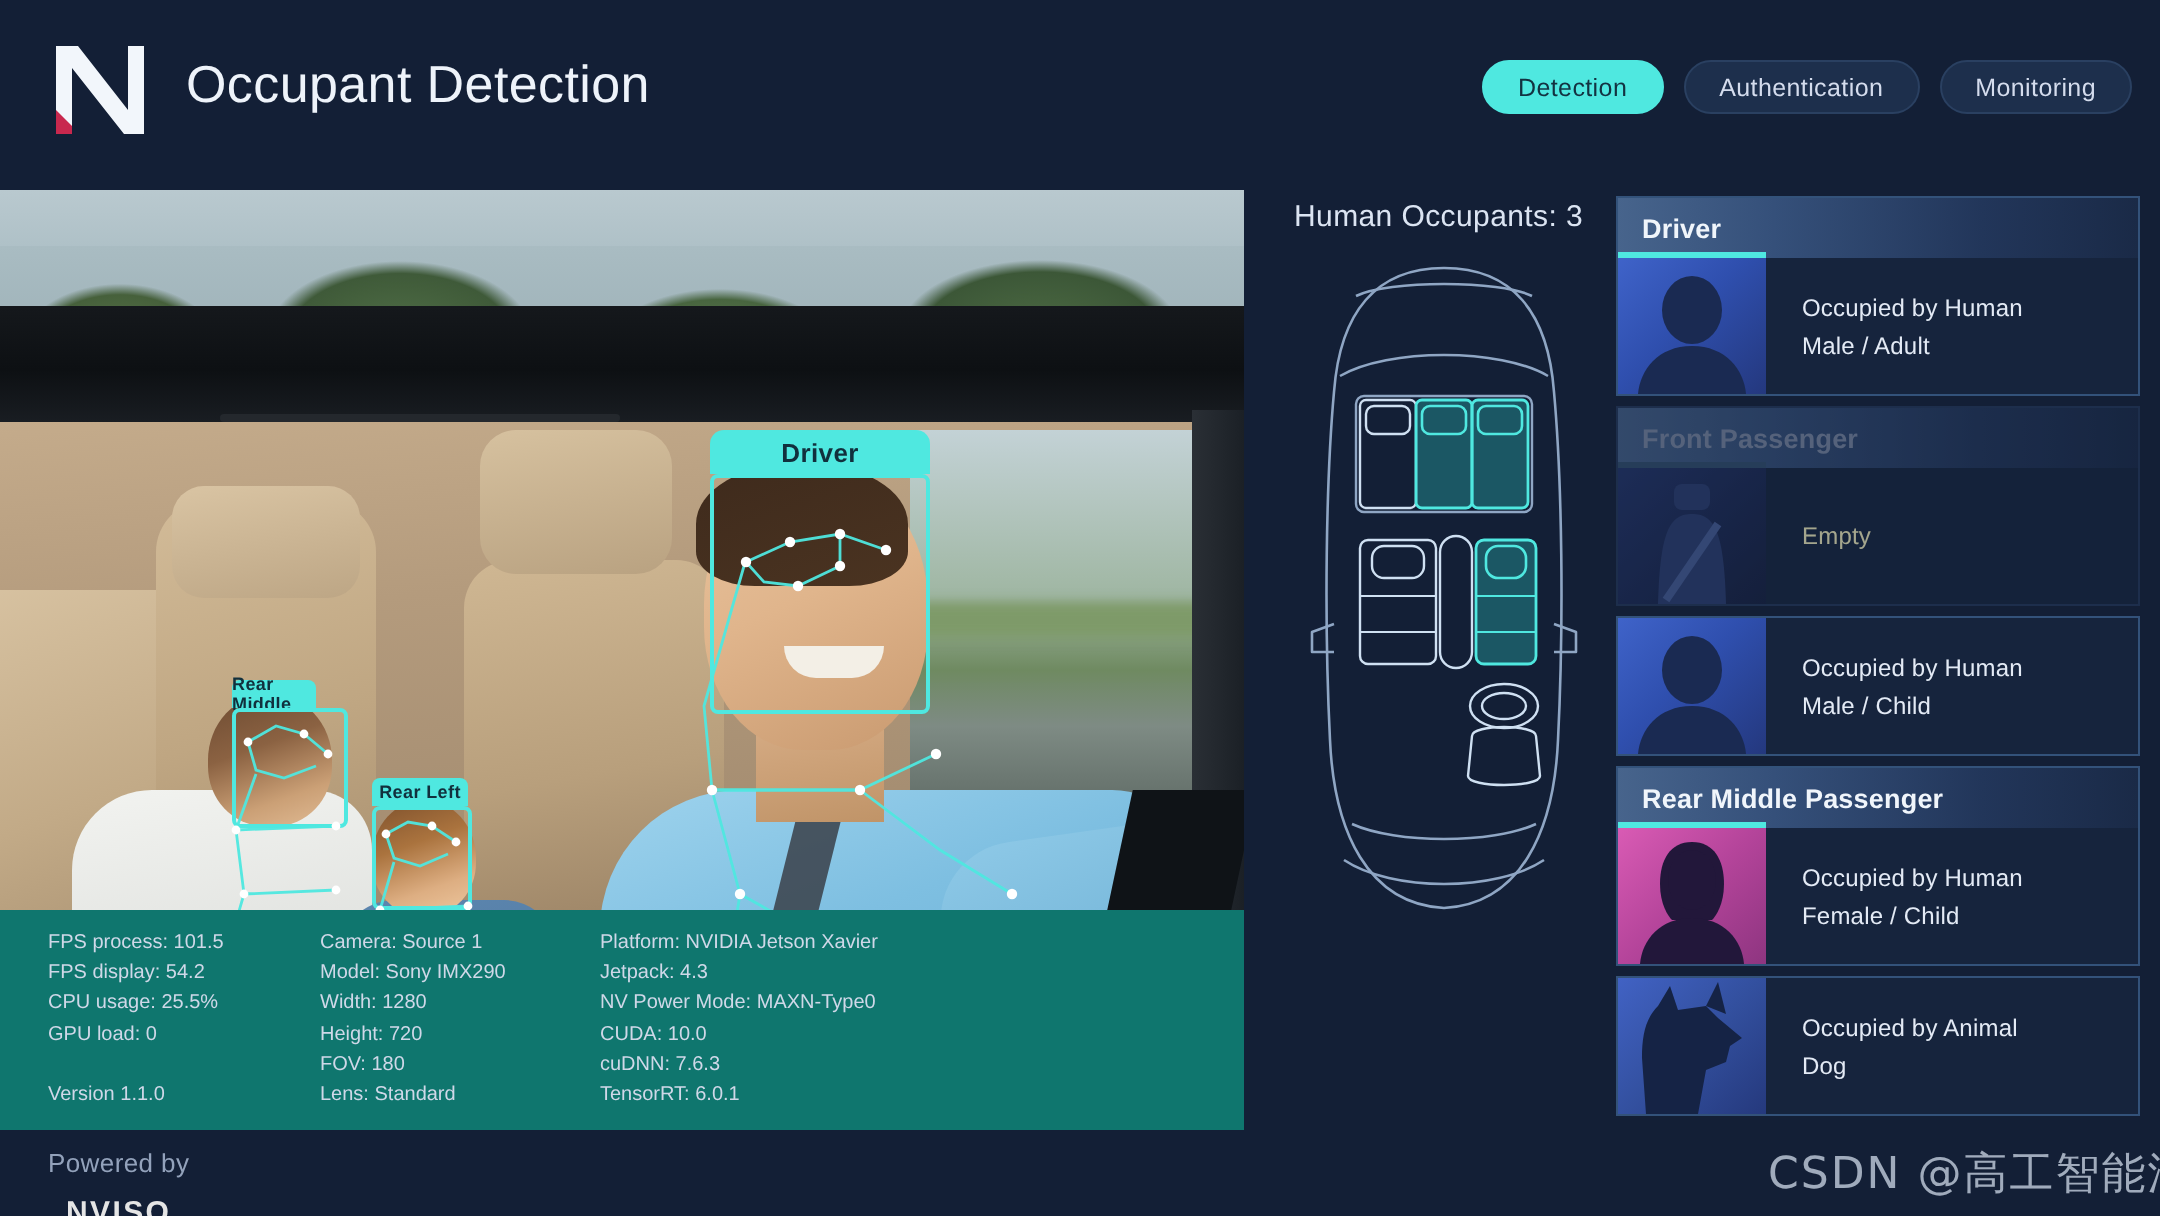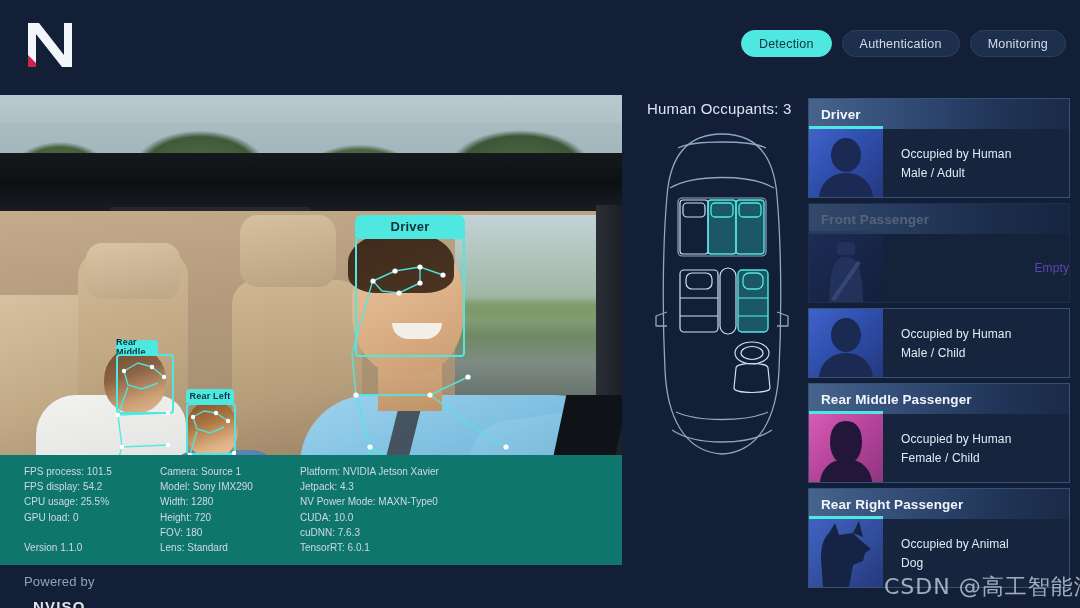--- a/index.html
+++ b/index.html
@@ -245,21 +245,21 @@
   .avatar.animal { background:linear-gradient(135deg,#41
 62c4 0%,#33509f 50%,#25397d 100%); }
   .avatar.animal { background:linear-gradient(135deg,#4162c4 0%,#33509f 50%,#25397d 100%); }
   .avatar.empty  { background:linear-gradient(135deg,#23356b 0%,#1c2a55 50%,#16203f 100%); }
   .avatar svg { position:absolute; left:0; bottom:0; width:100%; height:100%; }
   .card-text {
     flex:1; display:flex; flex-direction:column; justify-content:center;
     padding-left:18px; gap:5px;
   }
   .card-line { font-size:12px; color:#e3eaf5; letter-spacing:.1px; }
-  .occ-card.dim .card-line { color:#8b5cf6;text-align:right; }
+  .occ-card.dim .card-line { color:#fef9c3; }
 
   
   #watermark {
     position:absolute; left:884px; top:572px;
     font-size:22px; color:rgba(215,226,240,.72);
     letter-spacing:1px; white-space:nowrap;
     font-family:"DejaVu Sans", sans-serif;
   }
 </style>
 </head>
@@ -267,20 +267,21 @@
 
 <div id="header">
 
   <div id="logo-mark">
     <svg viewBox="0 0 56 54" width="56" height="54">
       <path d="M6 50 V6 H17 L42 38 V6 H50 V50 H40 L14 17 V50 Z" fill="#f2f6fb"></path>
       <path d="M6 50 V38 L14 46 V50 Z" fill="#c8284e"></path>
     </svg>
   </div>
 
+  <div id="app-title">Occupant Detection</div>
 
   <div id="nav-tabs">
     <div class="nav-tab active">Detection</div>
     <div class="nav-tab">Authentication</div>
     <div class="nav-tab">Monitoring</div>
   </div>
 </div>
 
 <div id="video-panel">
   <div id="video-scene">
@@ -540,24 +541,20 @@
         </svg>
       </div>
       <div class="card-text">
         <span class="card-line">Occupied by Human</span>
         <span class="card-line">Female / Child</span>
       </div>
     </div>
   </div>
 
   <div class="occ-card">
-    <div class="card-header">
-      <span class="card-title">Rear Right Passenger</span>
-      <span class="card-underline"></span>
-    </div>
     <div class="card-body">
       <div class="avatar animal">
         <svg viewBox="0 0 74 68" preserveAspectRatio="none">
           <path d="M20 14 L26 4 L30 16 L44 14 L50 20 L62 30 L56 34 L54 42
                    L44 46 L40 68 L14 68 L12 40 C12 28 14 20 20 14 Z" fill="#152345"></path>
           <path d="M44 14 L50 2 L54 18 Z" fill="#152345"></path>
         </svg>
       </div>
       <div class="card-text">
         <span class="card-line">Occupied by Animal</span>

